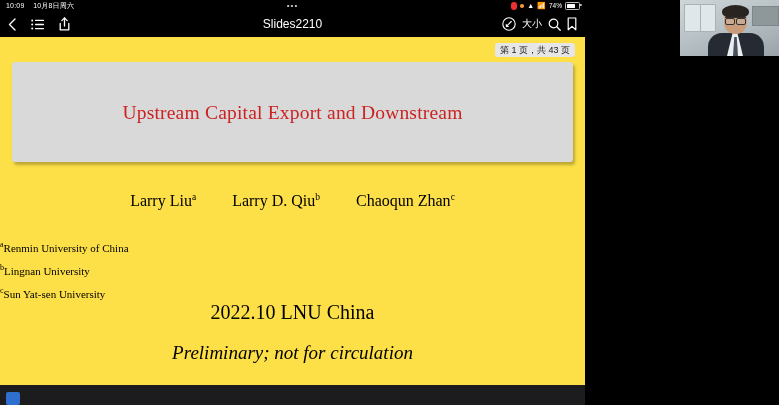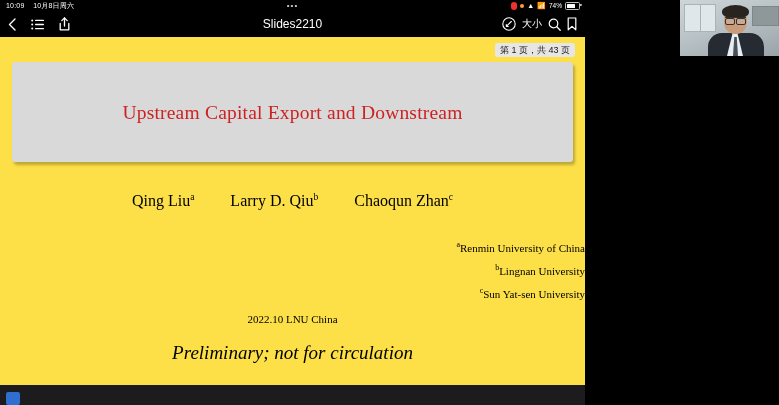--- a/index.html
+++ b/index.html
@@ -209,33 +209,33 @@
     font-size: 16px;
     color: #000;
   }
   .authors .name { margin: 0 16px; }
   .authors sup { font-size: 9.5px; }
 
   .affils {
     position: absolute;
     left: 0; right: 0;
     top: 198px;
-    text-align: right;
+    text-align: left;
     font-size: 11px;
     line-height: 19.5px;
     color: #000;
   }
   .affils sup { font-size: 8px; }
 
   .venue {
     position: absolute;
     left: 0; right: 0;
-    top: 276px;
+    top: 264px;
     text-align: center;
-    font-size: 11px;
+    font-size: 20px;
     color: #000;
   }
   .note {
     position: absolute;
     left: 0; right: 0;
     top: 305px;
     text-align: center;
     font-size: 19px;
     font-style: italic;
     color: #000;
@@ -428,21 +428,21 @@
       </div>
     </div>
 
     <div class="slide">
 
       <div class="title-box">
         <div class="title-line">Upstream Capital Export and Downstream</div>
       </div>
 
       <div class="authors">
-        <span class="name"><span>Qing Liu</span><sup>a</sup></span>
+        <span class="name"><span>Larry Liu</span><sup>a</sup></span>
         <span class="name"><span>Larry D. Qiu</span><sup>b</sup></span>
         <span class="name"><span>Chaoqun Zhan</span><sup>c</sup></span>
       </div>
 
       <div class="affils">
         <div><sup>a</sup><span>Renmin University of China</span></div>
         <div><sup>b</sup><span>Lingnan University</span></div>
         <div><sup>c</sup><span>Sun Yat-sen University</span></div>
       </div>
 

